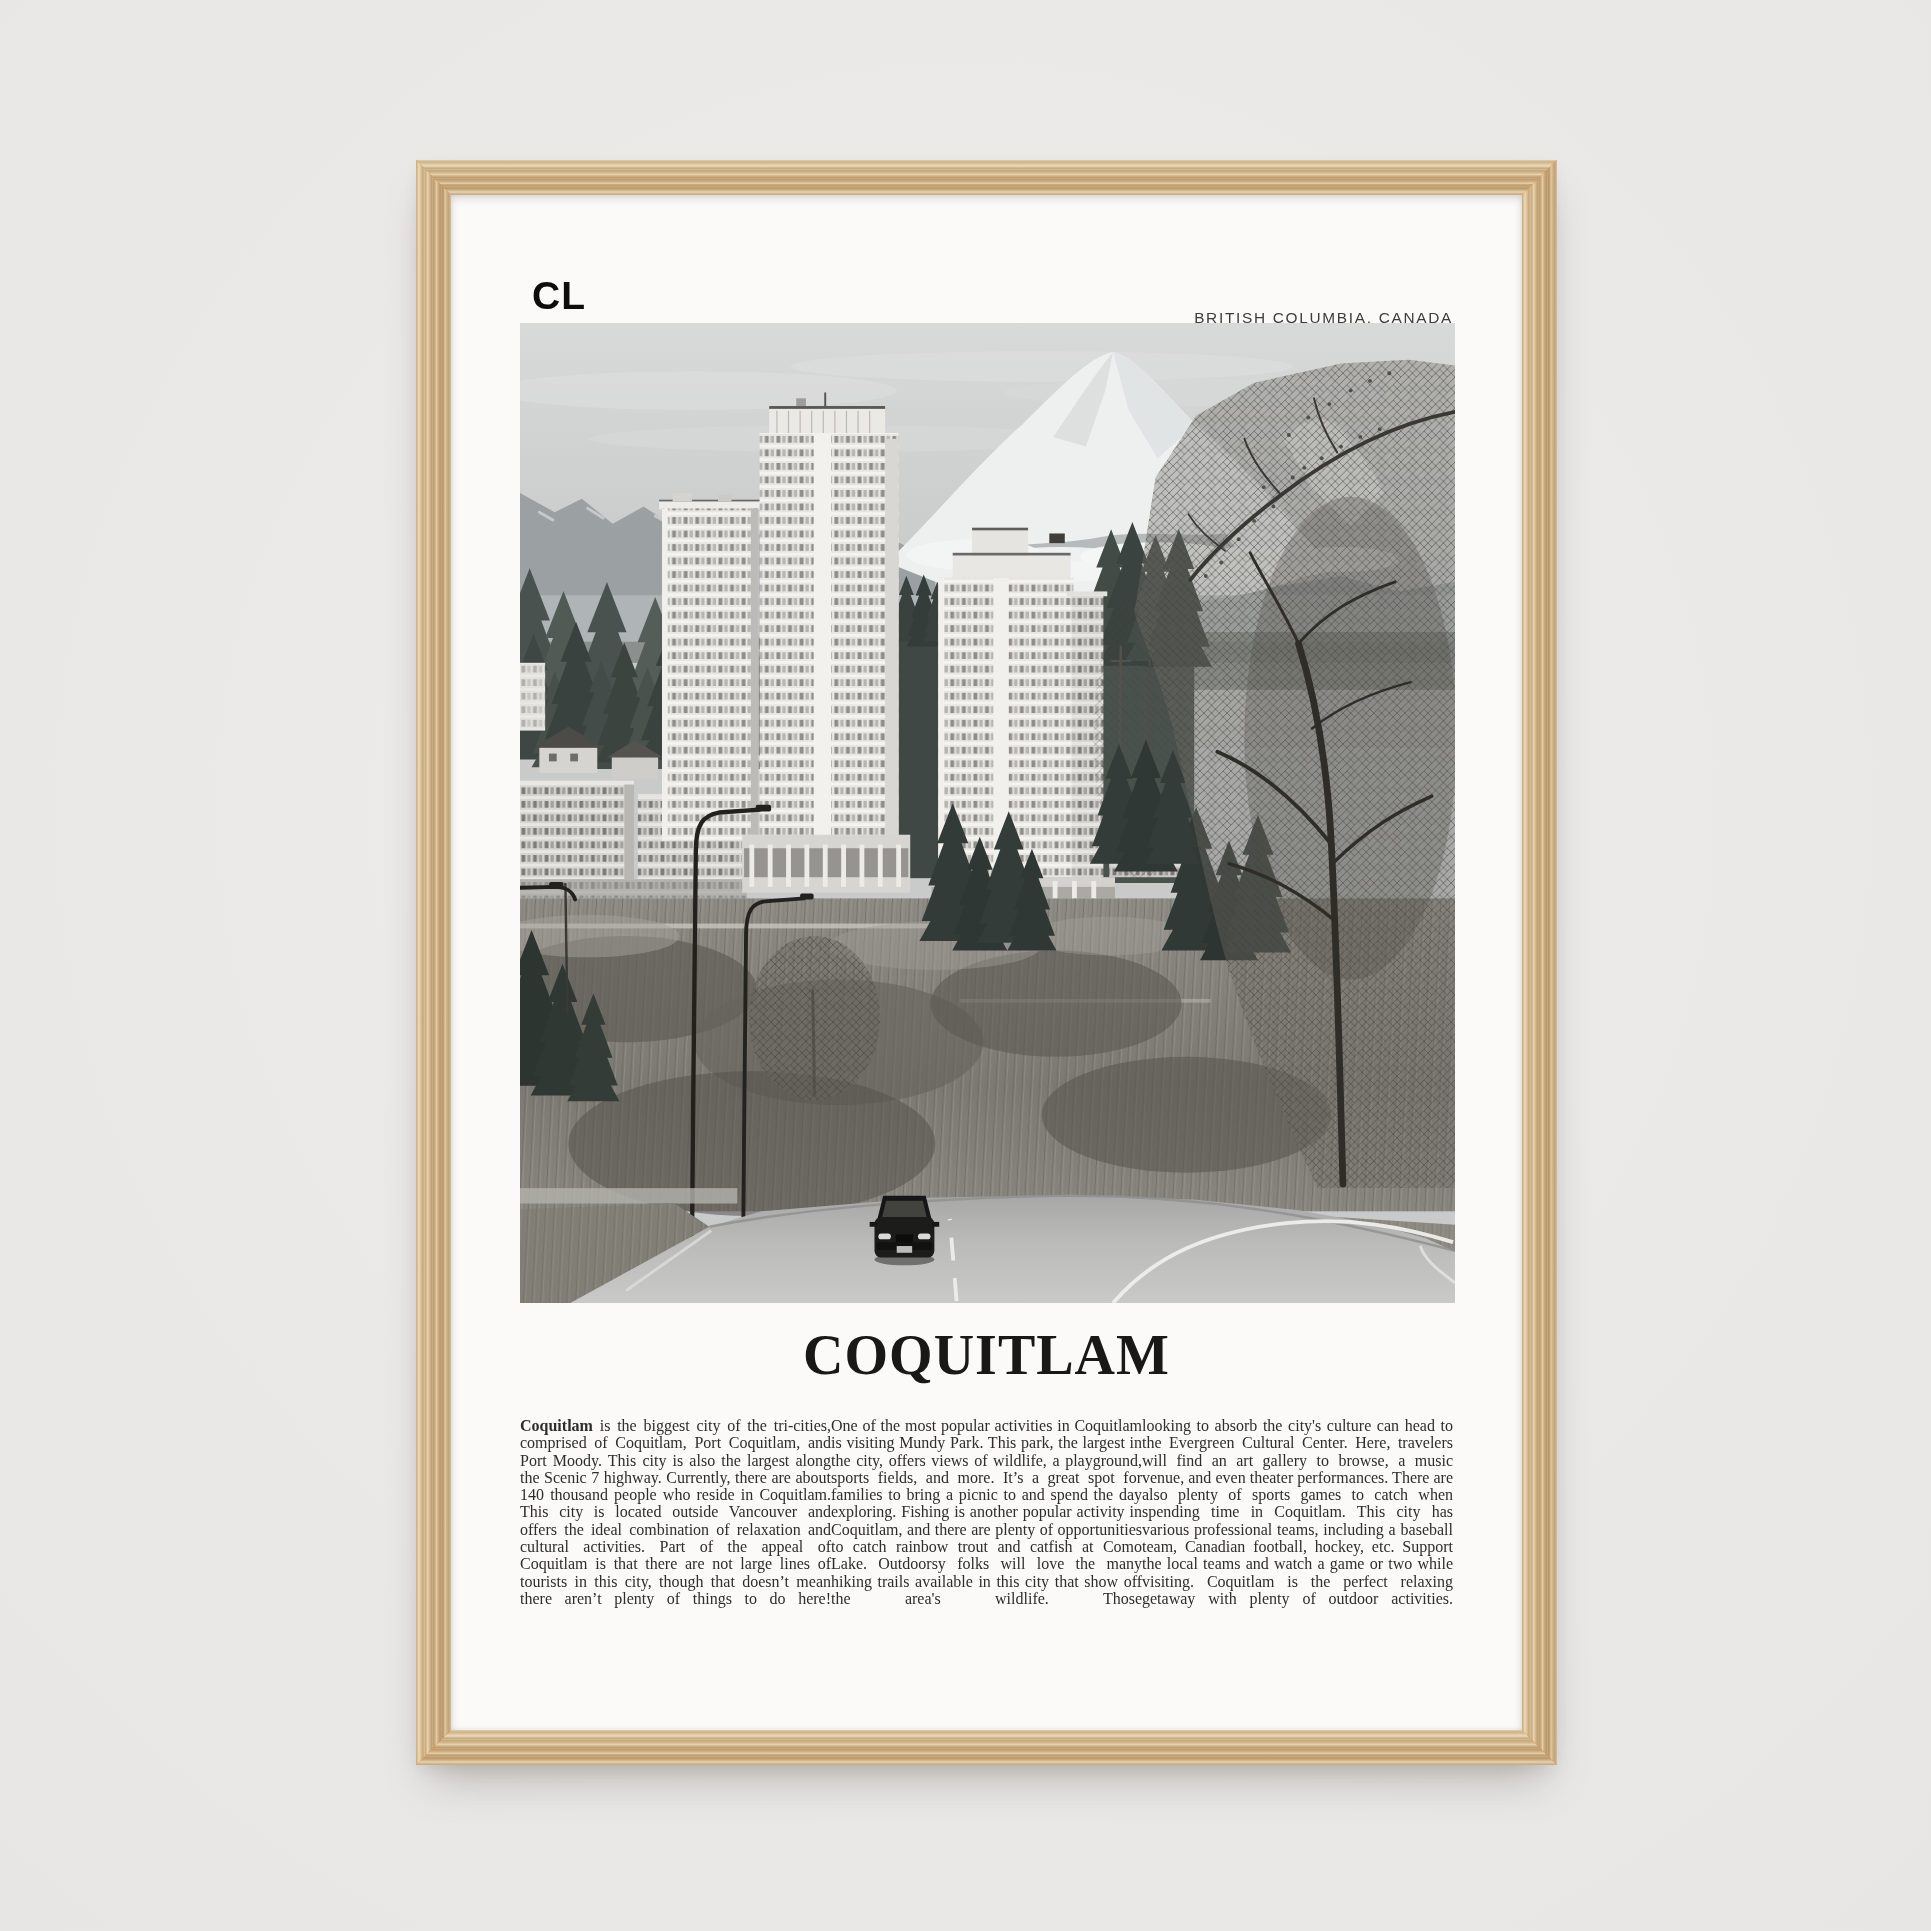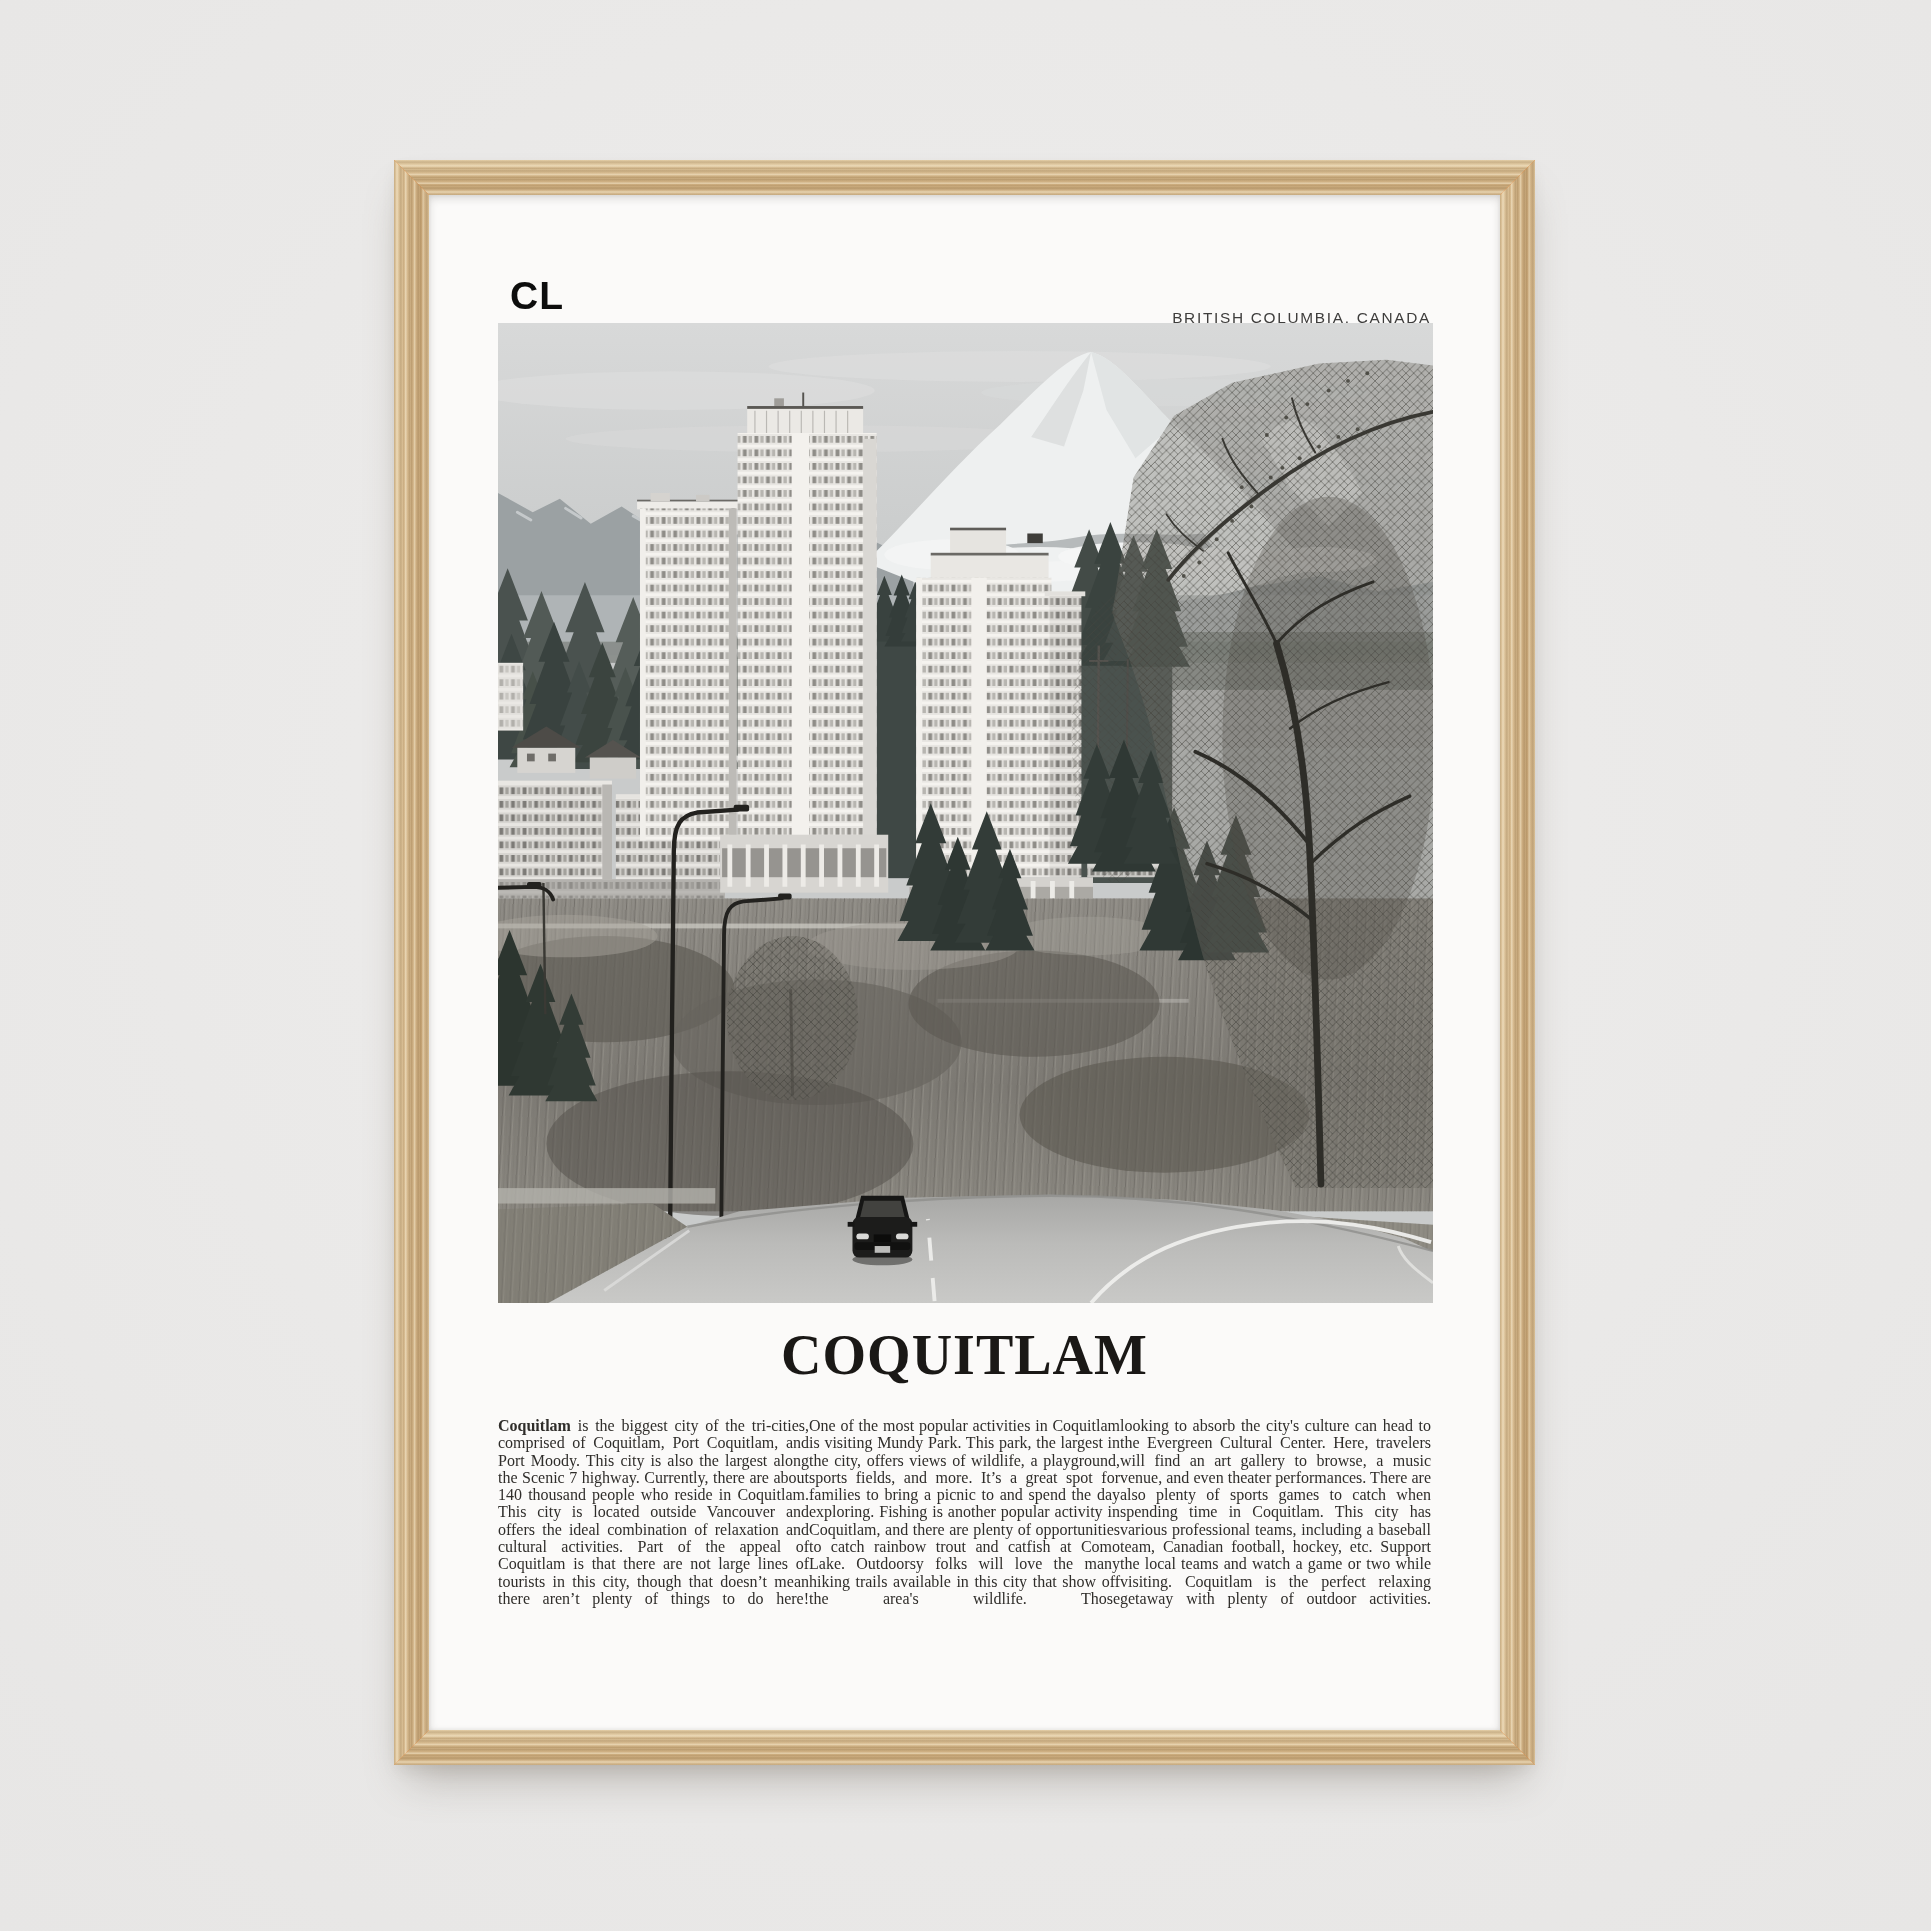--- a/index.html
+++ b/index.html
@@ -2,21 +2,21 @@
 <html lang="en"><head>
 <meta charset="utf-8">
 <style>
   html,body{margin:0;padding:0;}
   body{
     width:1931px;height:1931px;overflow:hidden;position:relative;
     background:radial-gradient(circle at 50% 42%, #eeedec 0%, #eae9e8 55%, #e7e6e5 100%);
     font-family:"Liberation Sans", sans-serif;
   }
   .frame{
-    position:absolute;left:394px;top:160px;width:1141px;height:1605px;
+    position:absolute;left:416px;top:160px;width:1141px;height:1605px;
     box-shadow:0 25px 41px -13.5px rgba(108,98,86,0.40), 0 7.7px 15.4px -3.9px rgba(108,98,86,0.16);
     background:#f97316;
   }
   .bar{position:absolute;}
   .bar-top,.bar-bottom{
     left:0;right:0;height:35px;
     background:
       repeating-linear-gradient(0deg,
         rgba(140,106,60,0.30) 0px, rgba(140,106,60,0) 1.9px,
         rgba(255,246,222,0.45) 2.9px, rgba(255,246,222,0) 4.8px,

